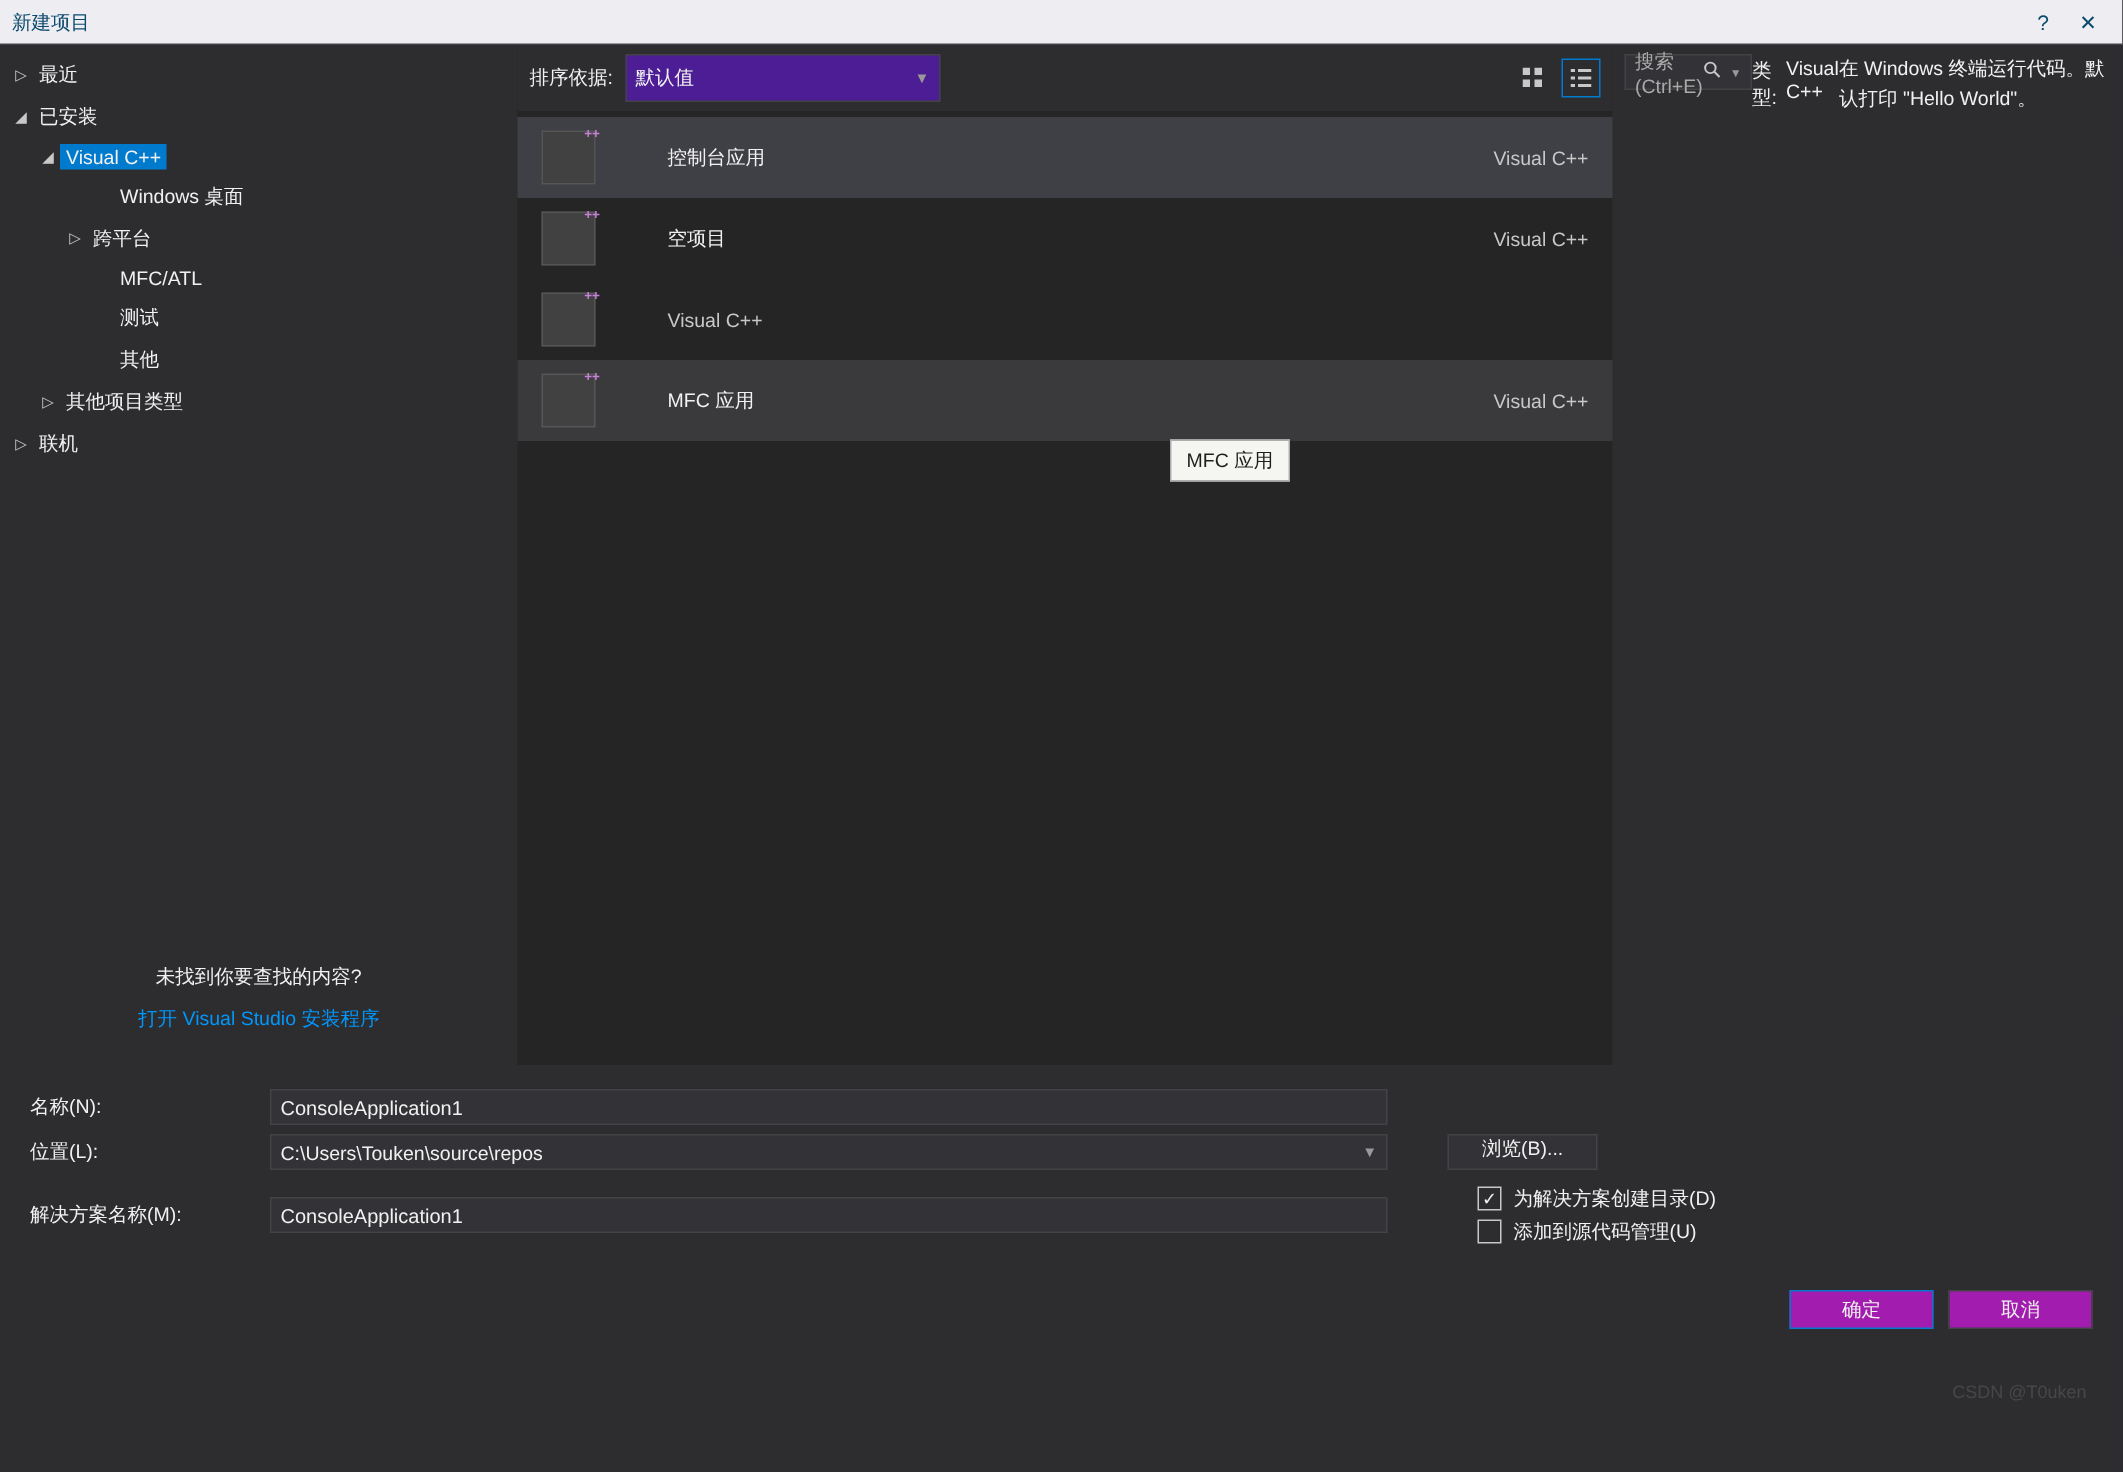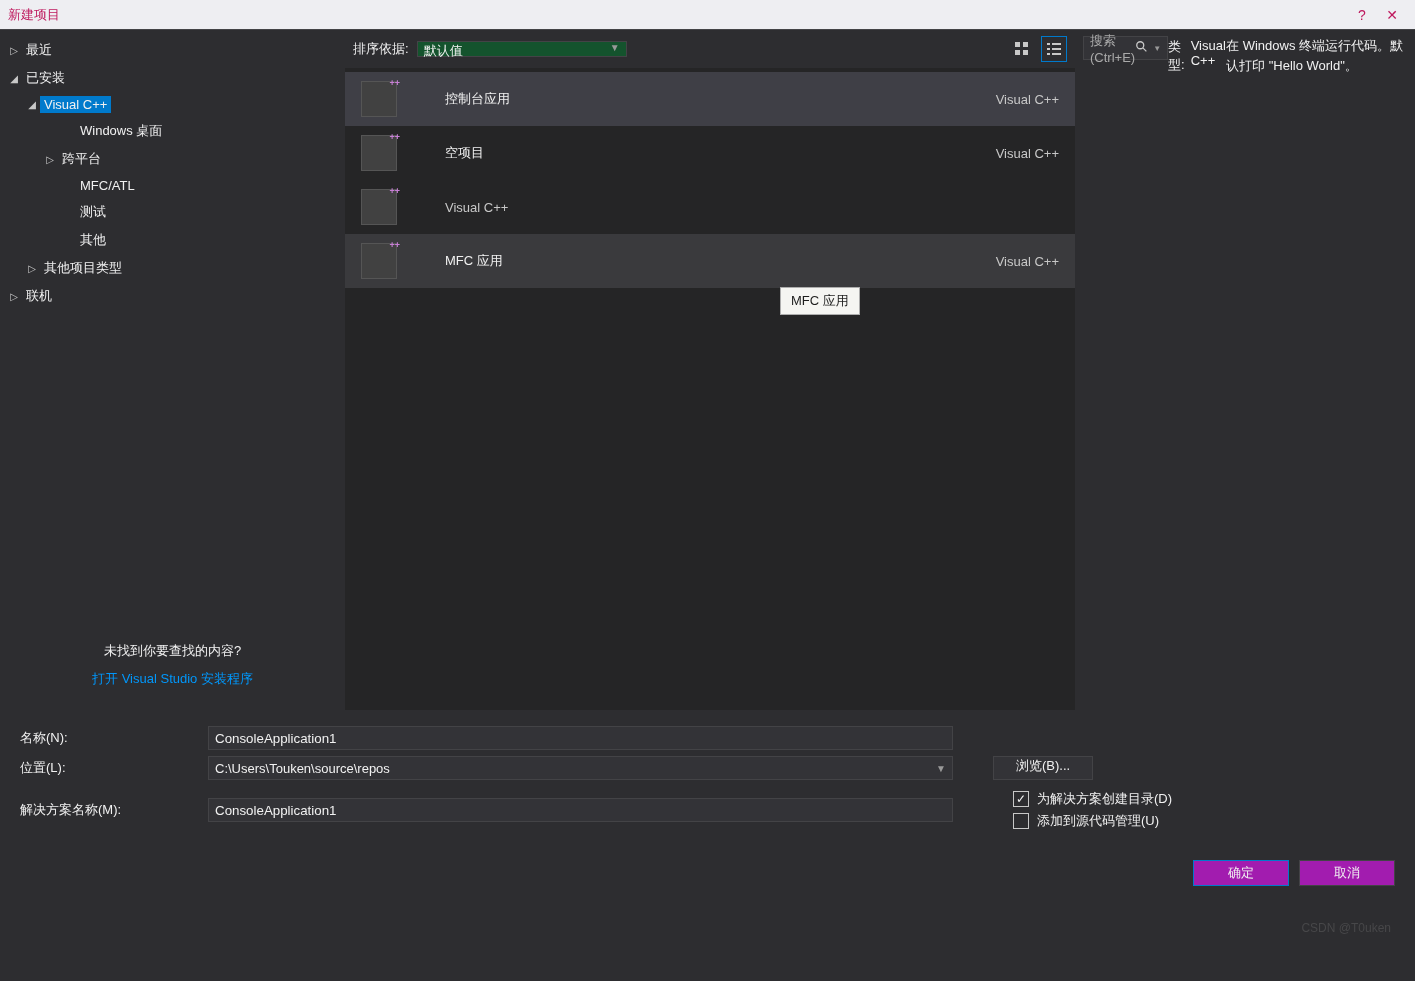--- a/index.html
+++ b/index.html
@@ -1,18 +1,18 @@
 <!DOCTYPE html>
 <html><head>
 <meta charset="utf-8">
 <style>
 * { margin:0; padding:0; box-sizing:border-box; font-family:"Microsoft YaHei","Segoe UI",sans-serif; }
 body { background:#2d2d30; color:#f1f1f1; width:1415px; height:981px; overflow:hidden; font-size:13px; }
 
-.titlebar { height:30px; background:#eeeef2; display:flex; align-items:center; padding:0 8px; color:#be185d; border-bottom:1px solid #434346; }
+.titlebar { height:30px; background:#eeeef2; display:flex; align-items:center; padding:0 8px; color:#0c4a6e; border-bottom:1px solid #434346; }
 .titlebar .title-text { flex:1; }
 .titlebar .help-icon, .titlebar .close-icon { width:30px; text-align:center; cursor:pointer; font-size:14px; }
 
 .main { display:flex; height:680px; }
 
 .sidebar { width:345px; background:#2d2d30; padding:6px 0; display:flex; flex-direction:column; }
 .tree { flex:1; overflow:auto; }
 .tree-item { display:flex; align-items:center; padding:4px 6px; cursor:pointer; white-space:nowrap; }
 .tree-item .tree-arrow { width:16px; text-align:center; font-size:10px; color:#c8c8c8; }
 .tree-item .tree-arrow.hidden { visibility:hidden; }
@@ -22,21 +22,21 @@
 .tree-item.lvl1 { padding-left:24px; }
 .tree-item.lvl2 { padding-left:42px; }
 .tree-item.lvl3 { padding-left:60px; }
 .sidebar-footer { text-align:center; padding:10px 4px 16px; }
 .sidebar-footer .notfound { color:#f1f1f1; margin-bottom:10px; }
 .sidebar-footer .installer-link { color:#0097fb; cursor:pointer; }
 
 .center { flex:1; background:#252526; display:flex; flex-direction:column; }
 .toolbar { display:flex; align-items:center; padding:6px 8px; background:#2d2d30; gap:6px; }
 .toolbar .sortlabel { margin-right:2px; }
-.sort-dropdown { background:#14532d; border:1px solid #434346; height:16px; min-width:210px; display:flex; align-items:flex-start; padding:0 6px; color:#f1f1f1; }
+.sort-dropdown { background:#4c1d95; border:1px solid #434346; height:32px; min-width:210px; display:flex; align-items:center; padding:0 6px; color:#f1f1f1; }
 .sort-dropdown .dd-arrow { margin-left:auto; color:#999; font-size:10px; }
 .view-btn { width:26px; height:26px; border:1px solid transparent; background:#2d2d30; display:flex; align-items:center; justify-content:center; cursor:pointer; color:#c8c8c8; font-size:13px; }
 .view-btn.active { border:1px solid #007acc; }
 .templates { padding-top:4px; position:relative; }
 .template-item { display:flex; align-items:center; height:54px; padding:0 16px; cursor:pointer;gap:24px; }
 .template-item.selected { background:#3f3f46; }
 .template-item.hover { background:#3a3a3d; }
 .template-icon { width:36px; height:36px; background:#414141; border:1px solid #555; position:relative; margin-right:24px; }
 .template-icon::after { content:"++"; position:absolute; top:-4px; right:-4px; font-size:9px; color:#c87fd6; font-weight:bold; }
 .template-name { flex:1; }
@@ -47,21 +47,21 @@
 .search-box { background:#333337; border:1px solid #434346; height:24px; display:flex; align-items:center; padding:0 6px; margin-bottom:12px; color:#aaa; }
 .search-box .search-ph { flex:1; }
 .search-box .search-icon-svg { width:14px; height:14px; }
 .detail-row { display:flex; gap:6px; margin:2px 0 8px; }
 .detail-label { font-weight:normal; }
 .detail-desc { line-height:1.5; }
 
 .bottom { padding:10px 20px; }
 .form-row { display:flex; align-items:center; margin:6px 0; gap:10px; }
 .form-label { width:150px; }
-.text-input { background:#333337; border:1px solid #434346; height:24px; color:#f1f1f1; padding:0 6px;margin-left:28px; }
+.text-input { background:#333337; border:1px solid #434346; height:24px; color:#f1f1f1; padding:0 6px; }
 .text-input.name-input { width:745px; }
 .text-input.loc-input { width:745px; display:flex; align-items:center; }
 .text-input.loc-input .dd-arrow { margin-left:auto; color:#999; font-size:10px; }
 .browse-btn { background:#333337; border:1px solid #434346; height:24px; padding:0 22px; cursor:pointer; }
 .checkbox-row { display:flex; align-items:center; gap:8px; margin:4px 0; }
 .checkbox { width:16px; height:16px; border:1px solid #c8c8c8; display:flex; align-items:center; justify-content:center; font-size:12px; color:#f1f1f1; }
 .right-opts { margin-left:20px; }
 
 .dialog-buttons { display:flex; justify-content:flex-end; gap:10px; padding:10px 20px 14px; }
 .dlg-btn { width:96px; height:26px; background:#a21caf; border:1px solid #434346; color:#f1f1f1; display:flex; align-items:center; justify-content:center; cursor:pointer; }

